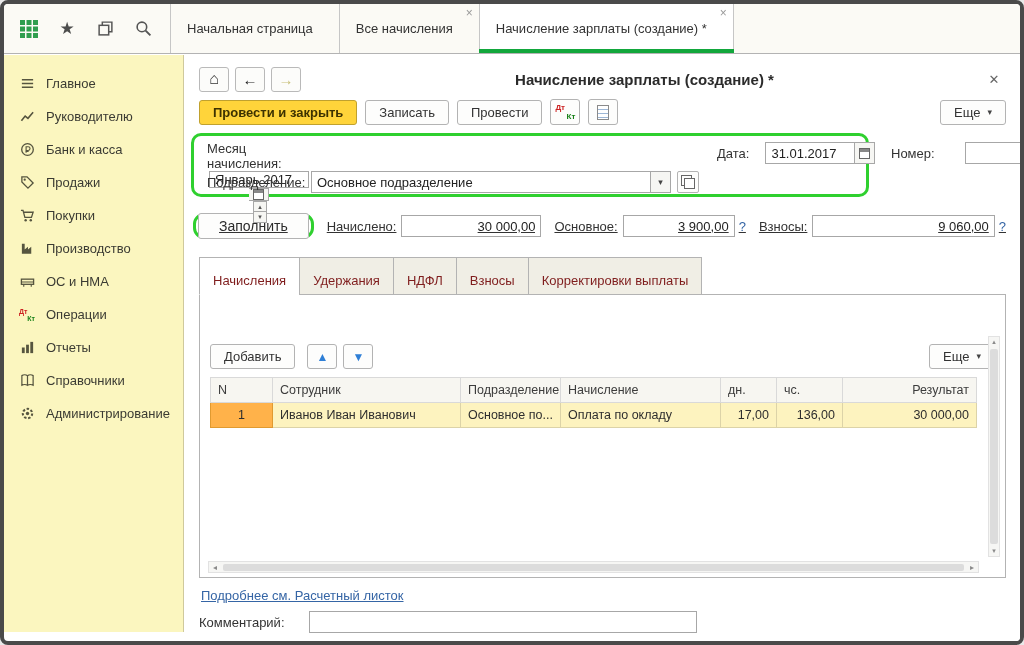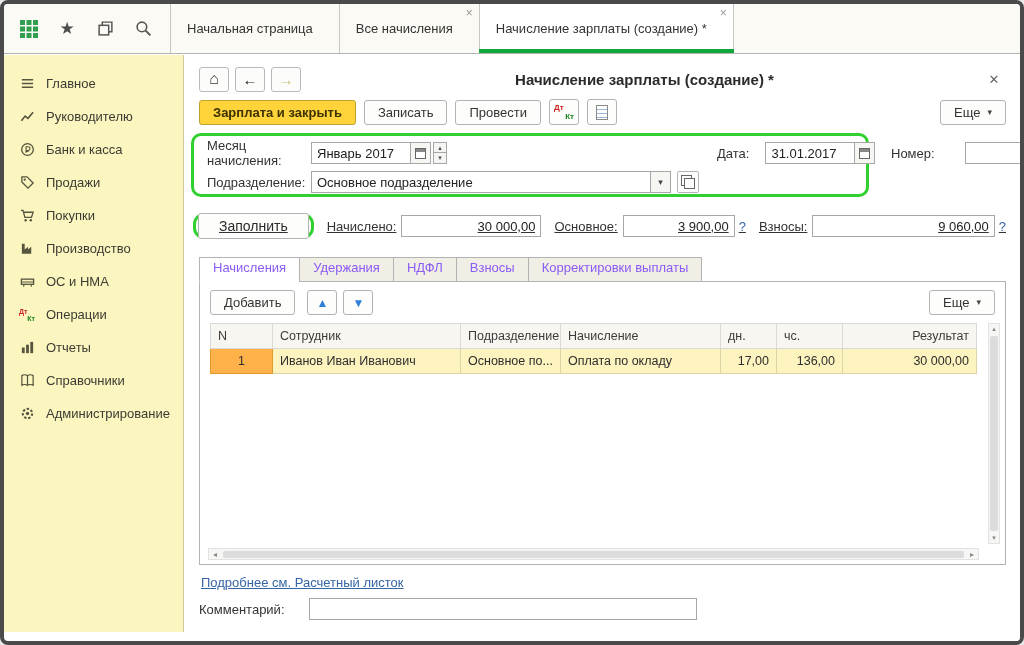--- a/index.html
+++ b/index.html
@@ -86,25 +86,25 @@
   .totals { display:flex; align-items:center; margin-top:8px; height:38px;text-decoration:underline; }
   .fill-ring { border:3px solid #2fd02f; border-radius:11px; padding:2px; margin-left:-6px; }
   .fill-btn { border:1px solid #b3b3b3; border-radius:3px; background:#fdfdfc; padding:4px 20px;
               font-size:14px; color:#2b2b2b; cursor:pointer; white-space:nowrap; }
   .t-label { margin-left:13px; margin-right:5px; white-space:nowrap; }
   .num { text-align:right; }
   .help { margin-left:4px; color:#3565a5; cursor:pointer; text-decoration:none; }
 
   
   .ftabs { display:flex; margin-top:12px; position:relative; z-index:2; margin-bottom:-1px; }
-  .ftab { border:1px solid #b3b3b3; background:#f0eee5; padding:2px 13px 6px; margin-right:-1px;
-          font-size:13px; color:#8b5cf6; cursor:pointer; }
+  .ftab { border:1px solid #b3b3b3; background:#f0eee5; padding:15px 13px 6px; margin-right:-1px;
+          font-size:13px; color:#7f1d1d; cursor:pointer; }
   .ftab.active { background:#fff; border-bottom-color:#fff; }
   .panel { position:relative; border:1px solid #b3b3b3; height:284px; background:#fff; padding:8px 10px; }
-  .p-toolbar { display:flex; align-items:center; gap:6px; }
+  .p-toolbar { display:flex; align-items:center; gap:6px;margin-top:41px; }
   .arrow-btn { width:30px; height:25px; border:1px solid #b3b3b3; border-radius:3px; background:#fdfdfc;
                color:#2f7fd6; font-size:12px; display:flex; align-items:center; justify-content:center; cursor:pointer; }
 
   .table-wrap { margin-top:8px; margin-right:18px; }
   table { border-collapse:collapse; width:100%; table-layout:fixed; font-size:12.5px; }
   th { background:#f7f6f1; border:1px solid #d9d9d9; font-weight:normal; color:#3c3c3c;
        padding:5px 7px; text-align:left; white-space:nowrap; overflow:hidden; }
   td { border:1px solid #dcd3a8; padding:5px 7px; background:#fdf3bf; white-space:nowrap;
        overflow:hidden; color:#2e2e2e; cursor:default; }
   td.cell-n { background:#ffb24a; border-color:#e09a30; text-align:center; }
@@ -287,40 +287,40 @@
           <span>←</span>
         </span>
       <span class="nav-btn fwd">
           <span>→</span>
         </span>
       <span class="title">Начисление зарплаты (создание) *</span>
       <span class="win-close"><span>✕</span></span>
     </div>
 
     <div class="tb">
-      <span class="btn btn-primary">Зарплата и закрыть</span>
+      <span class="btn btn-primary">Провести и закрыть</span>
       <span class="btn">Записать</span>
       <span class="btn">Провести</span>
       <span class="icon-btn">
         <span class="dt">Дт</span>
         <span class="kt">Кт</span>
       </span>
       <span class="icon-btn">
         <span class="doc-page"></span>
       </span>
       <span class="spacer"></span>
       <span class="btn">
         <span>Еще</span>
         <span class="caret">▾</span>
       </span>
     </div>
 
     <div class="fields">
       <div class="green-box"></div>
-      <div class="fr" style="top:8px; left:8px;">
+      <div class="fr" style="top:8px; left:8px;flex-direction:column;">
         <span class="flabel" style="width:104px;">Месяц начисления:</span>
         <input class="inp" style="width: 100px;" value="Январь 2017">
         <span class="sq-btn">
             <span class="cal"></span>
           </span>
         <span class="spin">
           <span>▴</span>
           <span>▾</span>
         </span>
       </div>

